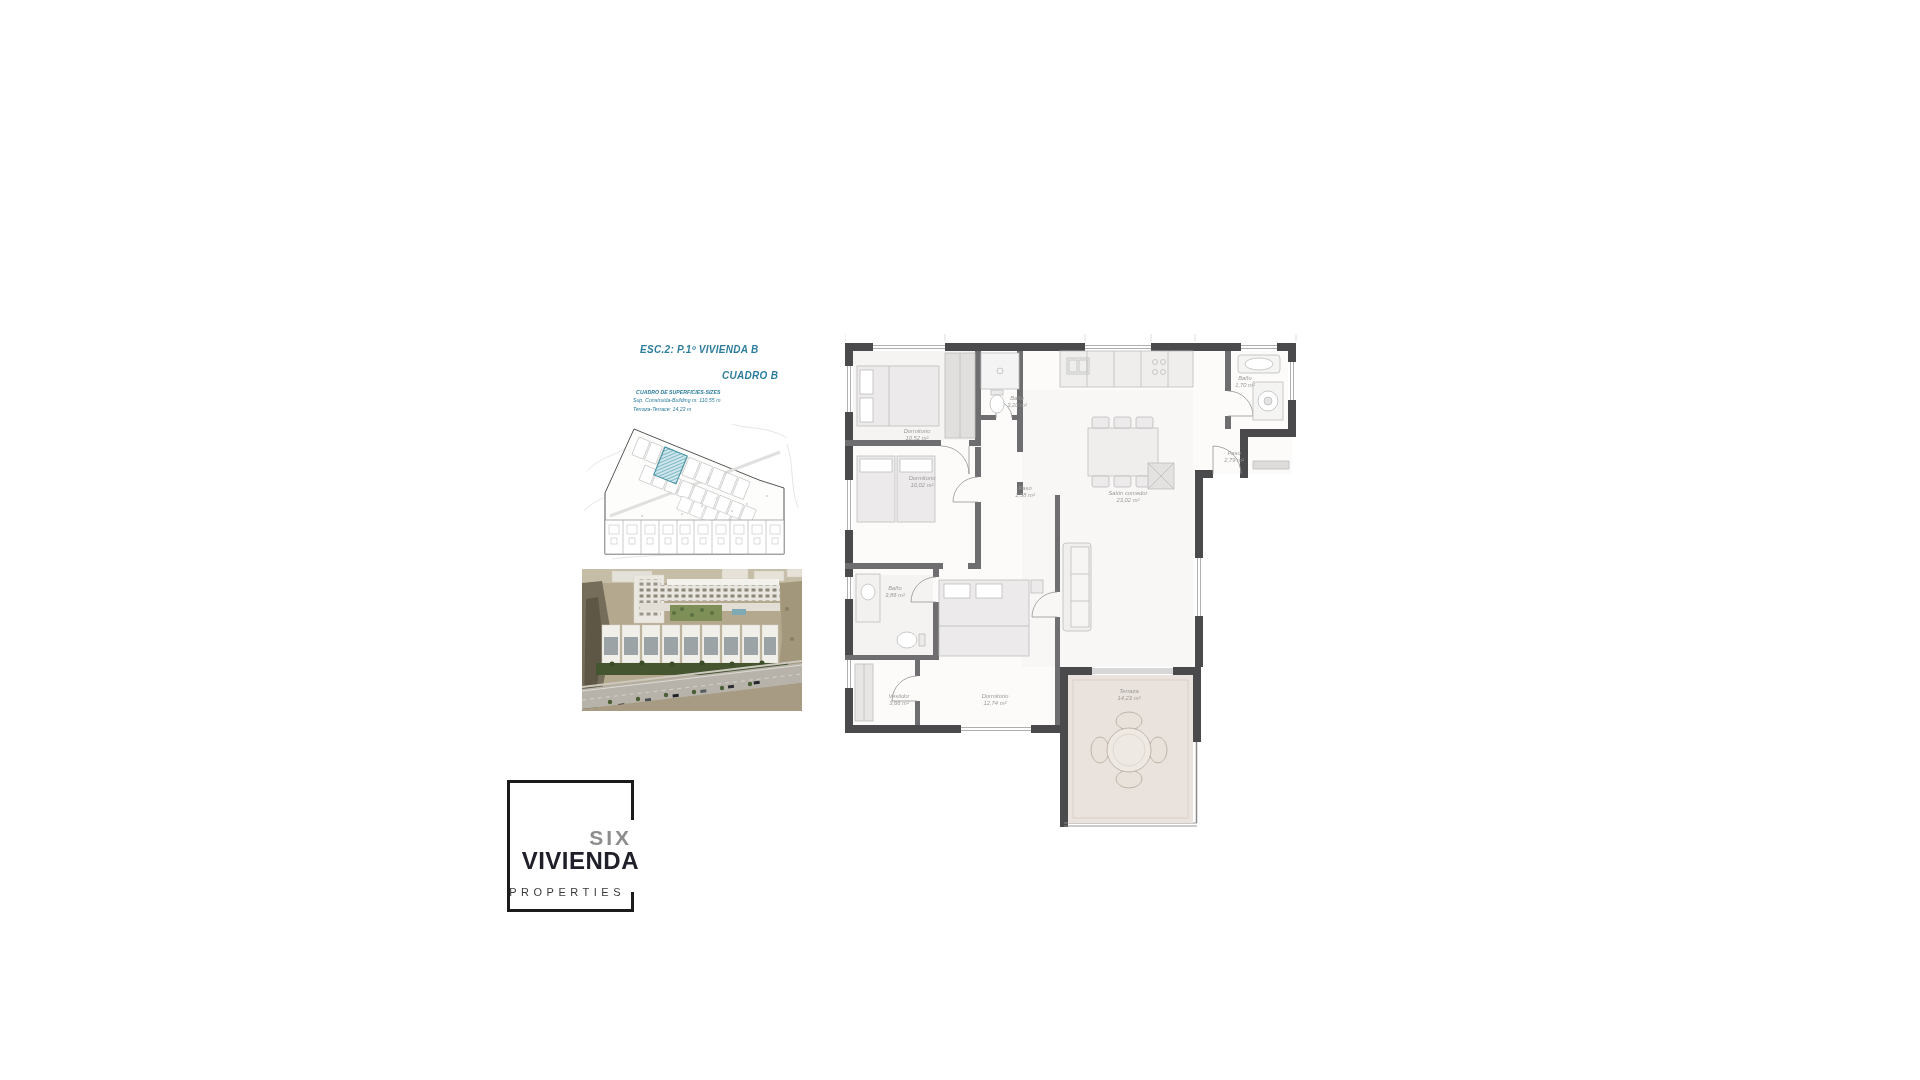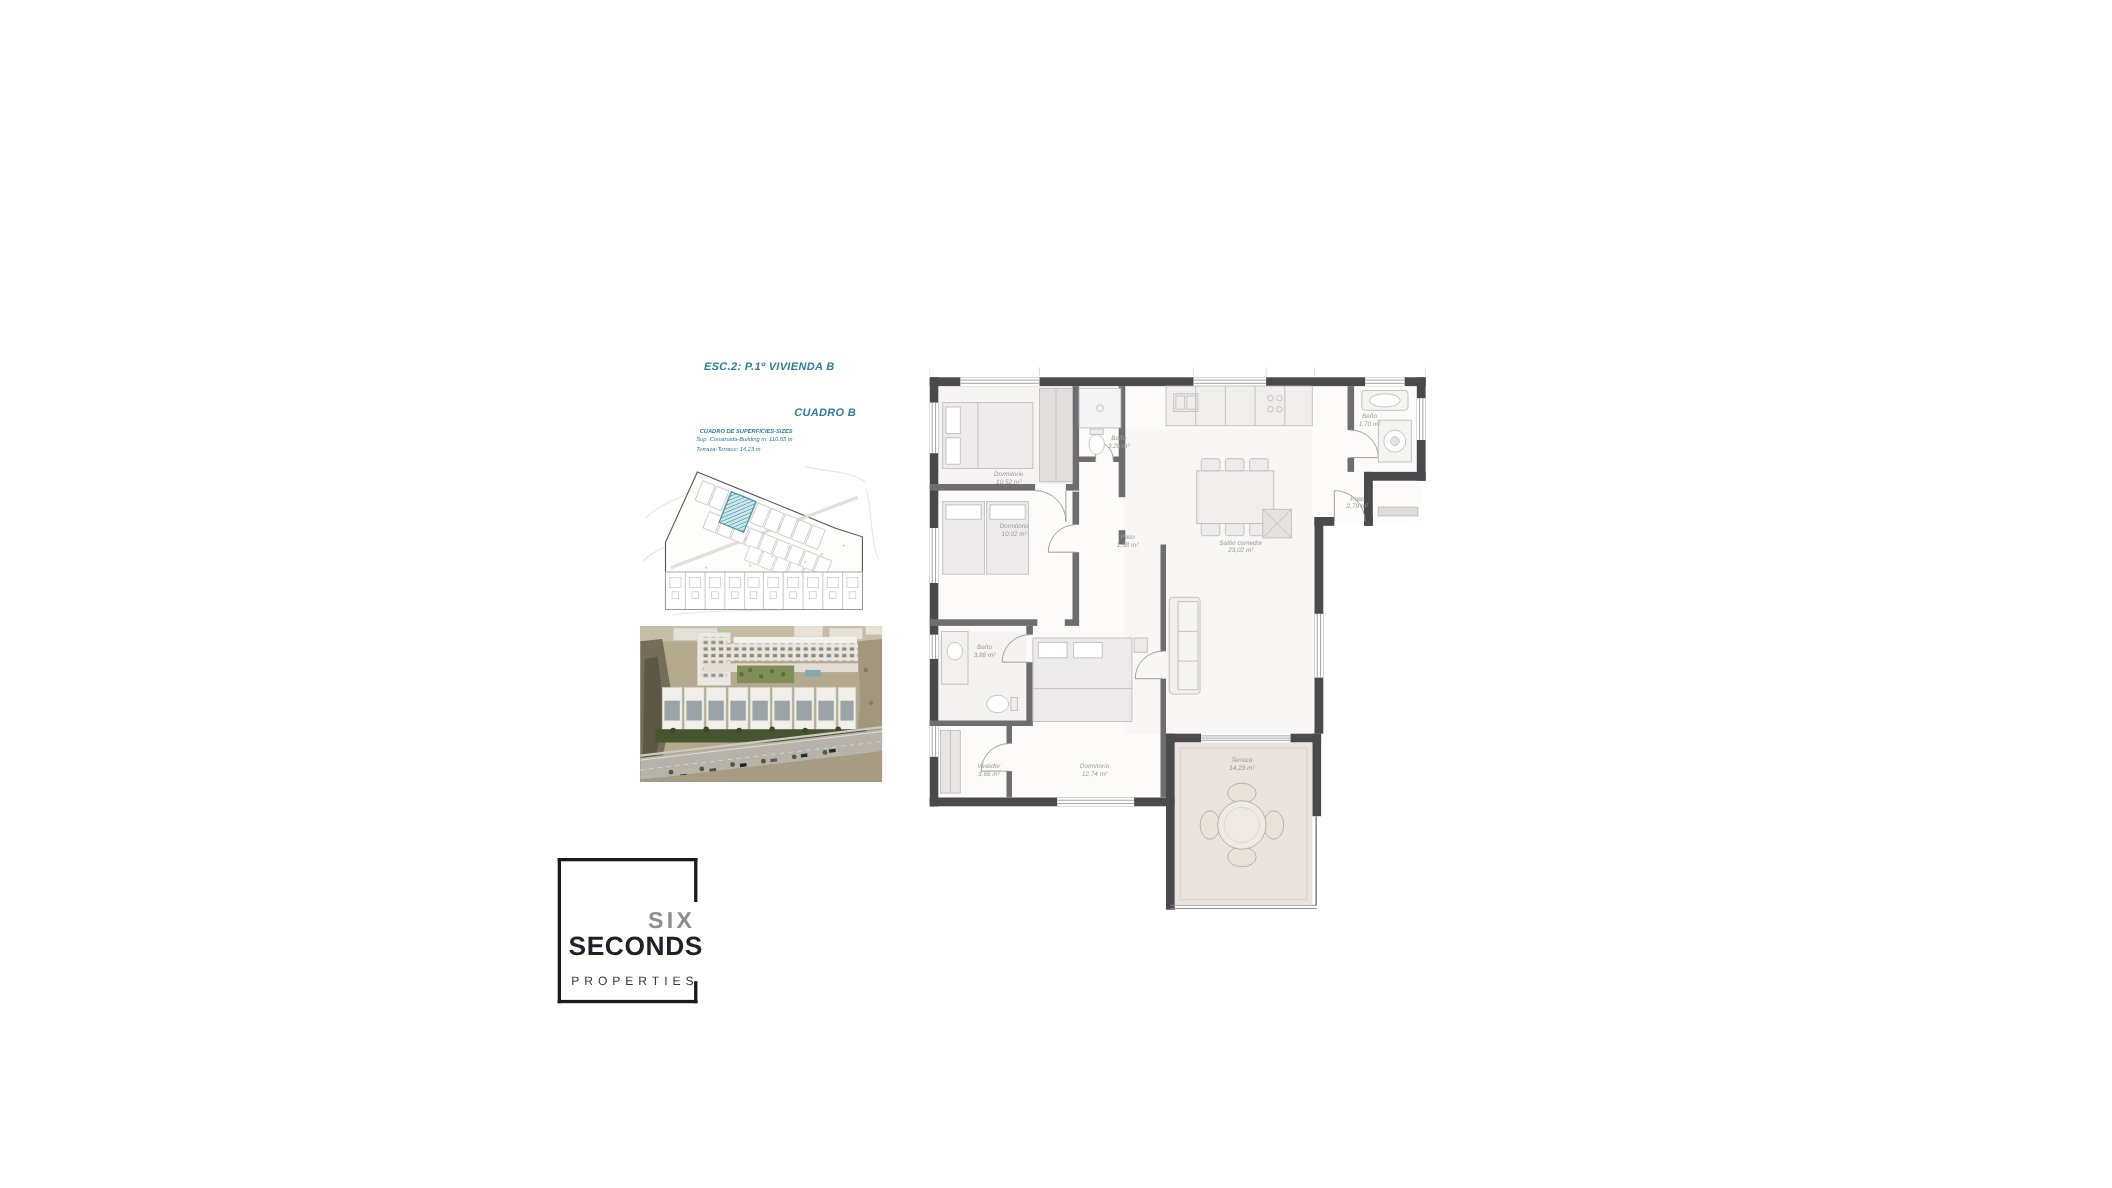--- a/index.html
+++ b/index.html
@@ -1,19 +1,19 @@
 <!DOCTYPE html>
 <html><head>
 <meta charset="utf-8">
 <style>
   html,body{margin:0;padding:0;background:#fff;}
   .canvas{position:relative;width:1920px;height:1080px;background:#ffffff;overflow:hidden;
           font-family:"Liberation Sans",sans-serif;}
   
-  .plan-title{position:absolute;left:640px;top:328px;color:#2e7d9c;
+  .plan-title{position:absolute;left:640px;top:344px;color:#2e7d9c;
               font:italic bold 10px "Liberation Sans",sans-serif;letter-spacing:.3px;white-space:nowrap;text-align:center;}
   .house-label{position:absolute;left:722px;top:370px;color:#2e7d9c;
               font:italic bold 10px "Liberation Sans",sans-serif;letter-spacing:.3px;white-space:nowrap;}
   .surface-table{position:absolute;left:633px;top:388px;width:320px;color:#2e7d9c;
               font:italic 10px "Liberation Sans",sans-serif;transform:scale(.52);transform-origin:top left;
               line-height:1.5;white-space:nowrap;}
   .surface-table .st-title{font-weight:bold;padding-left:6px;}
   .surface-table .st-row3{margin-top:3px;}
   
   .siteplan{position:absolute;left:582px;top:416px;}
@@ -25,21 +25,21 @@
   .logo .bseg{position:absolute;background:#1b1b1b;}
   .b-top{left:0;top:0;width:127px;height:3px;}
   .b-left{left:0;top:0;width:3px;height:132px;}
   .b-bottom{left:0;top:129px;width:127px;height:3px;}
   .b-right-top{left:124px;top:0;width:3px;height:40px;}
   .b-right-bottom{left:124px;top:112px;width:3px;height:20px;}
   .logo-six{position:absolute;top:46px;right:5px;color:#8d8d8d;
             font:bold 21px "Liberation Sans",sans-serif;letter-spacing:3px;}
   .logo-seconds{position:absolute;top:67px;right:-2px;color:#20202a;
             font:bold 24px "Liberation Sans",sans-serif;letter-spacing:.5px;}
-  .logo-properties{position:absolute;top:106px;right:2px;color:#3a3a3a;
+  .logo-properties{position:absolute;top:106px;right:12px;color:#3a3a3a;
             font:11px "Liberation Sans",sans-serif;letter-spacing:4.5px;}
 </style>
 </head>
 <body>
 
 <div class="canvas">
 
   <div class="plan-title">ESC.2: P.1º VIVIENDA B</div>
   <div class="house-label">CUADRO B</div>
   <div class="surface-table">
@@ -528,17 +528,17 @@
     </g>
   </svg>
 
   <div class="logo">
     <div class="bseg b-top"></div>
     <div class="bseg b-left"></div>
     <div class="bseg b-bottom"></div>
     <div class="bseg b-right-top"></div>
     <div class="bseg b-right-bottom"></div>
     <div class="logo-six">SIX</div>
-    <div class="logo-seconds">SECONDS</div>
+    <div class="logo-seconds">VIVIENDA</div>
     <div class="logo-properties">PROPERTIES</div>
   </div>
 
 </div>
 
 </body></html>

